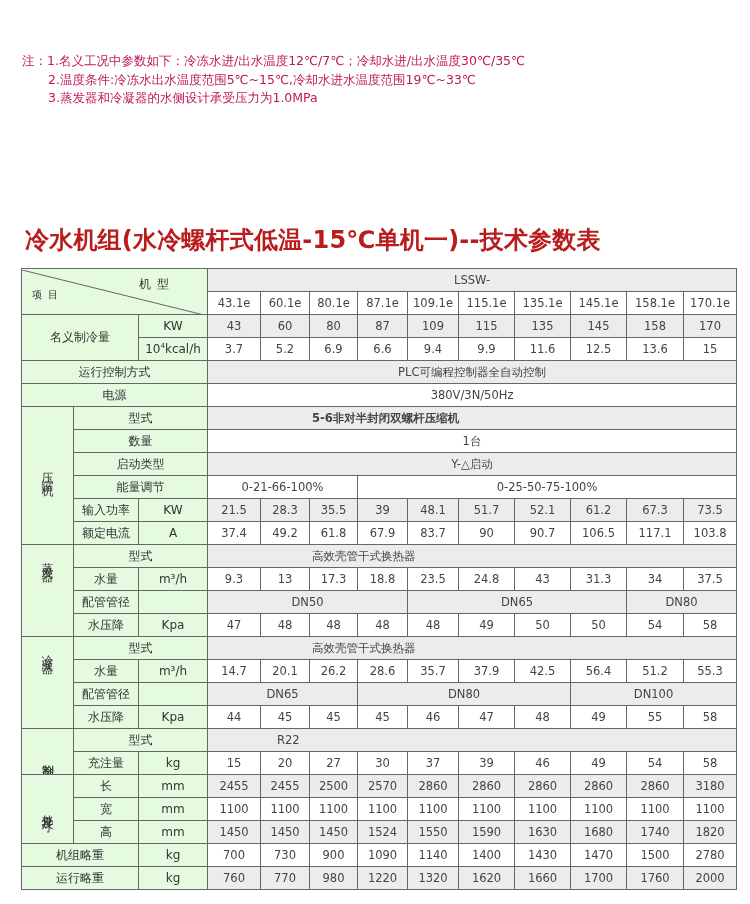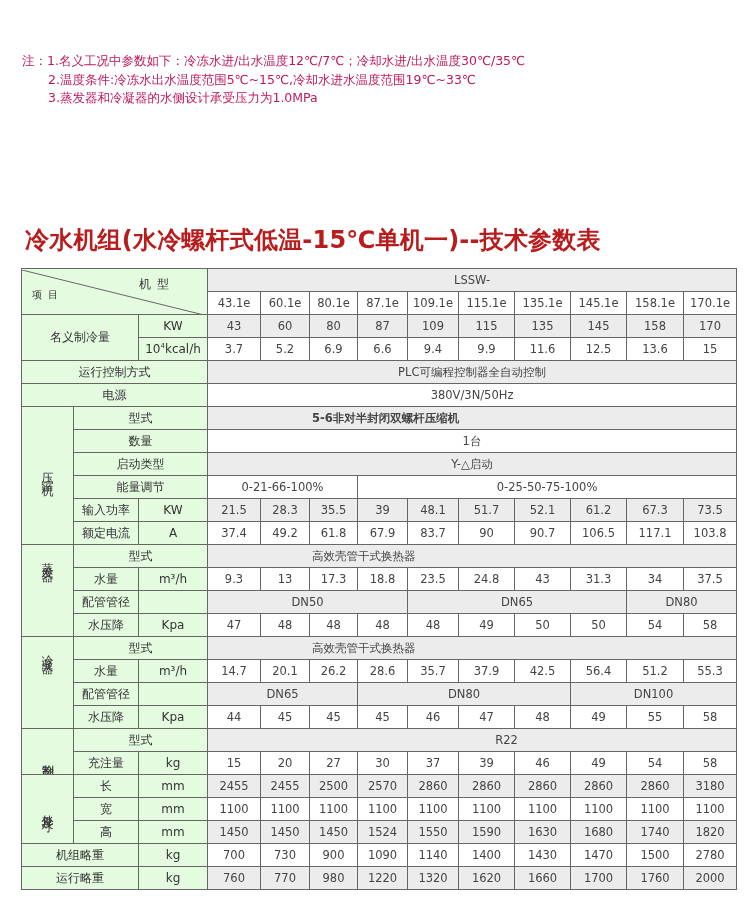--- a/index.html
+++ b/index.html
@@ -236,21 +236,21 @@
         <td class="w">47</td>
         <td class="w">48</td>
         <td class="w">49</td>
         <td class="w">55</td>
         <td class="w">58</td>
       </tr>
 
     <tr>
       <td class="lbl vlabel" rowspan="2" style="line-height:15px;"><span style="writing-mode:vertical-rl;text-orientation:upright;letter-spacing:0px;">制冷剂</span></td>
       <td class="lbl" colspan="2">型式</td>
-      <td class="g" colspan="10" style="text-align:center;padding-left:69px;">R22</td>
+      <td class="g" colspan="10" style="text-align:left;padding-left:69px;">R22</td>
     </tr>
     <tr id="row-charge">
       <td class="lbl">充注量</td>
       <td class="lbl">kg</td>
     <td class="w">15</td>
         <td class="w">20</td>
         <td class="w">27</td>
         <td class="w">30</td>
         <td class="w">37</td>
         <td class="w">39</td>

